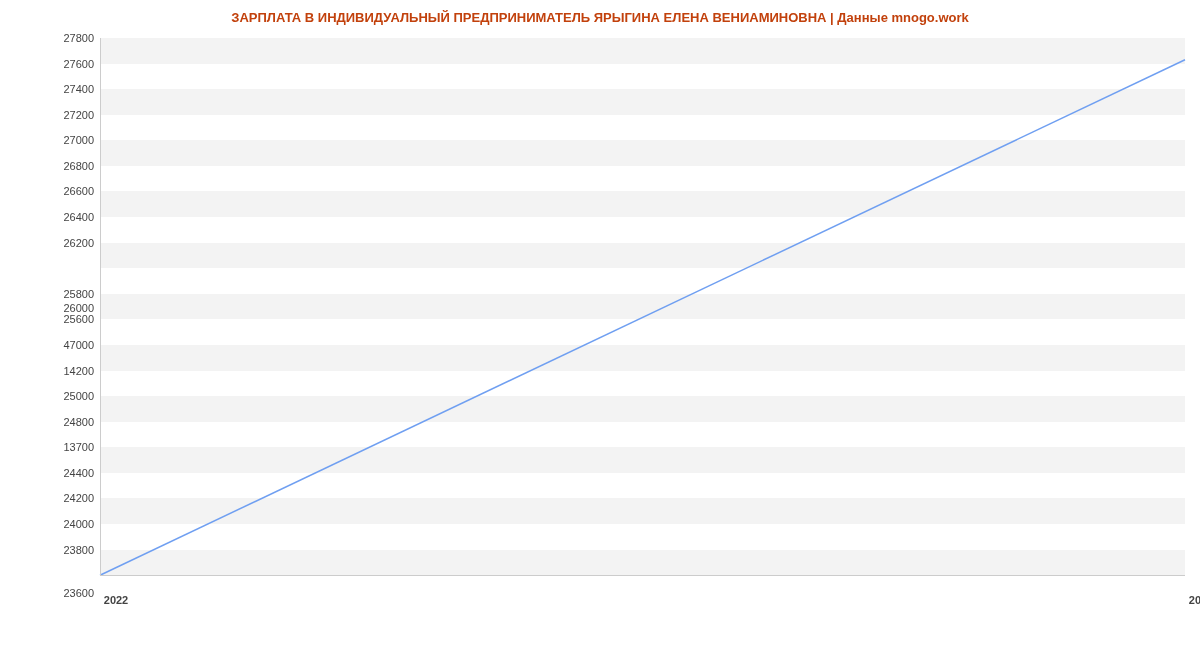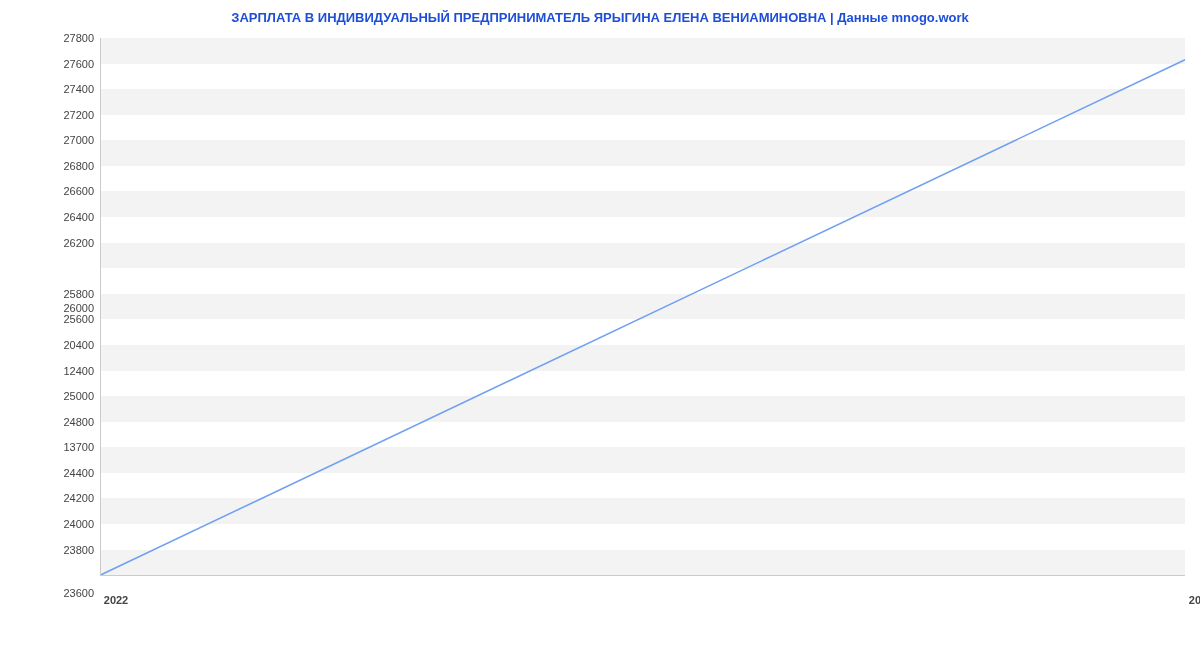--- a/index.html
+++ b/index.html
@@ -18,21 +18,21 @@
     height: 650px;
   }
   .title {
     position: absolute;
     top: 10px;
     left: 0;
     right: 0;
     text-align: center;
     font-size: 13px;
     font-weight: bold;
-    color: #1d4ed8;
+    color: #c2410c;
   }
   .plot {
     position: absolute;
     box-sizing: border-box;
   }
   .band {
     position: absolute;
     left: 0;
     right: 0;
     background: #f3f3f3;
@@ -89,22 +89,22 @@
         <path d="M0 537.2093023255813 L1085 21.744186046511654" fill="none" stroke="#6f9ff1" stroke-width="1.5"></path>
       </svg>
   <div class="y-tick-label" style="top: 555px;">23600</div>
       <div class="y-tick-label" style="top: 511.628px;">23800</div>
       <div class="y-tick-label" style="top: 486.047px;">24000</div>
       <div class="y-tick-label" style="top: 460.465px;">24200</div>
       <div class="y-tick-label" style="top: 434.884px;">24400</div>
       <div class="y-tick-label" style="top: 409.302px;">13700</div>
       <div class="y-tick-label" style="top: 383.721px;">24800</div>
       <div class="y-tick-label" style="top: 358.14px;">25000</div>
-      <div class="y-tick-label" style="top: 332.558px;">12400</div>
-      <div class="y-tick-label" style="top: 306.977px;">20400</div>
+      <div class="y-tick-label" style="top: 332.558px;">14200</div>
+      <div class="y-tick-label" style="top: 306.977px;">47000</div>
       <div class="y-tick-label" style="top: 281.395px;">25600</div>
       <div class="y-tick-label" style="top: 255.814px;">25800</div>
       <div class="y-tick-label" style="top: 230.233px; margin-top: 40px;">26000</div>
       <div class="y-tick-label" style="top: 204.651px;">26200</div>
       <div class="y-tick-label" style="top: 179.07px;">26400</div>
       <div class="y-tick-label" style="top: 153.488px;">26600</div>
       <div class="y-tick-label" style="top: 127.907px;">26800</div>
       <div class="y-tick-label" style="top: 102.326px;">27000</div>
       <div class="y-tick-label" style="top: 76.7442px;">27200</div>
       <div class="y-tick-label" style="top: 51.1628px;">27400</div>

